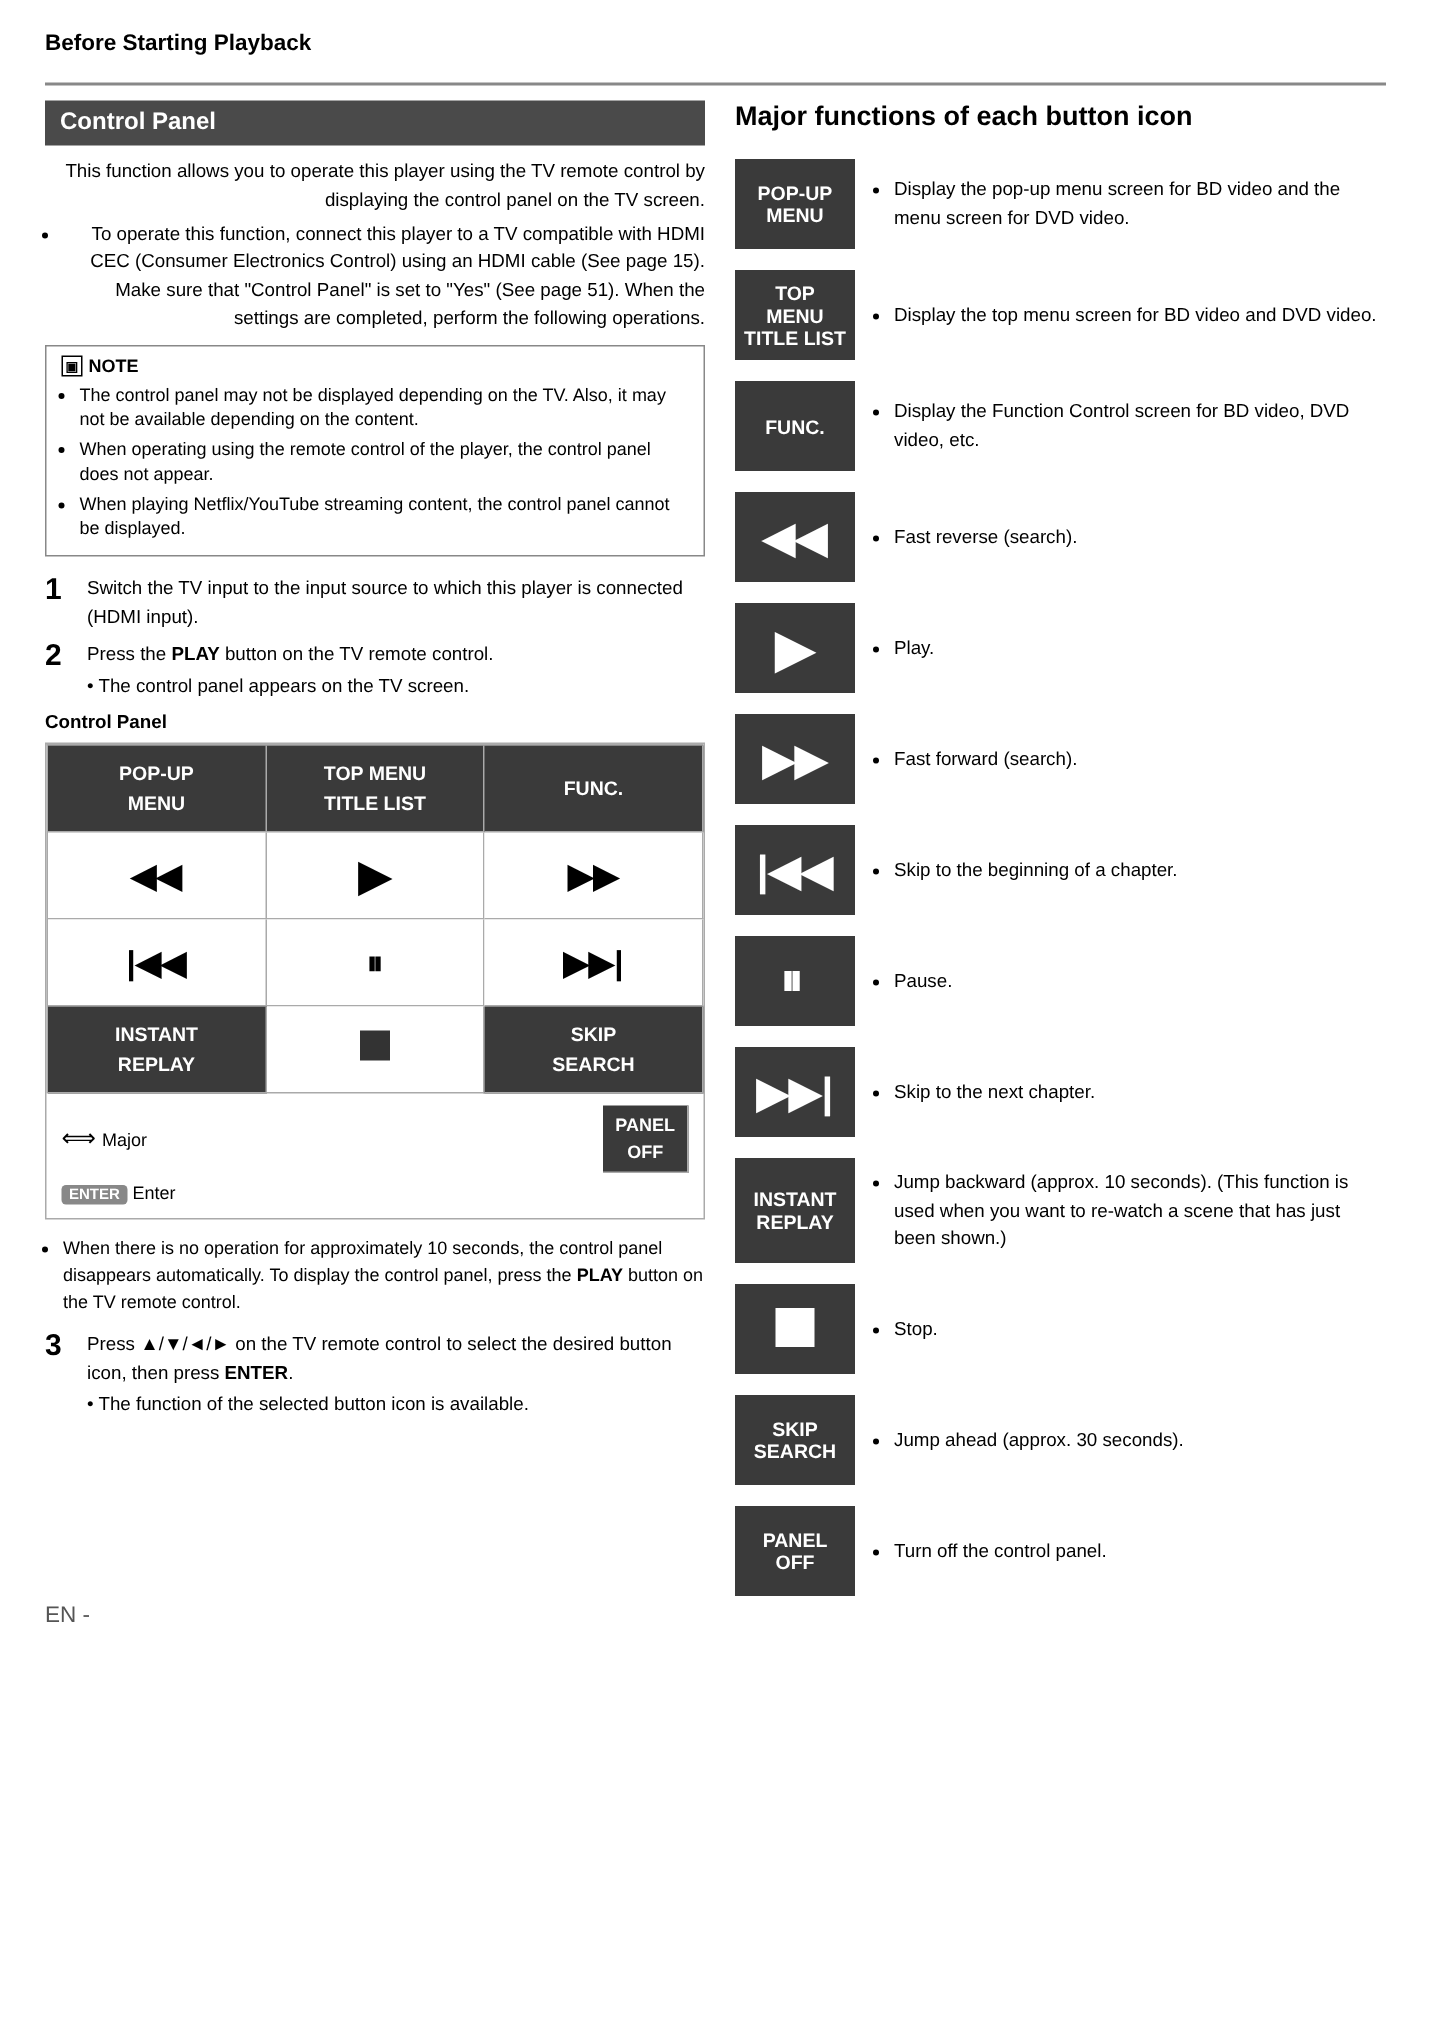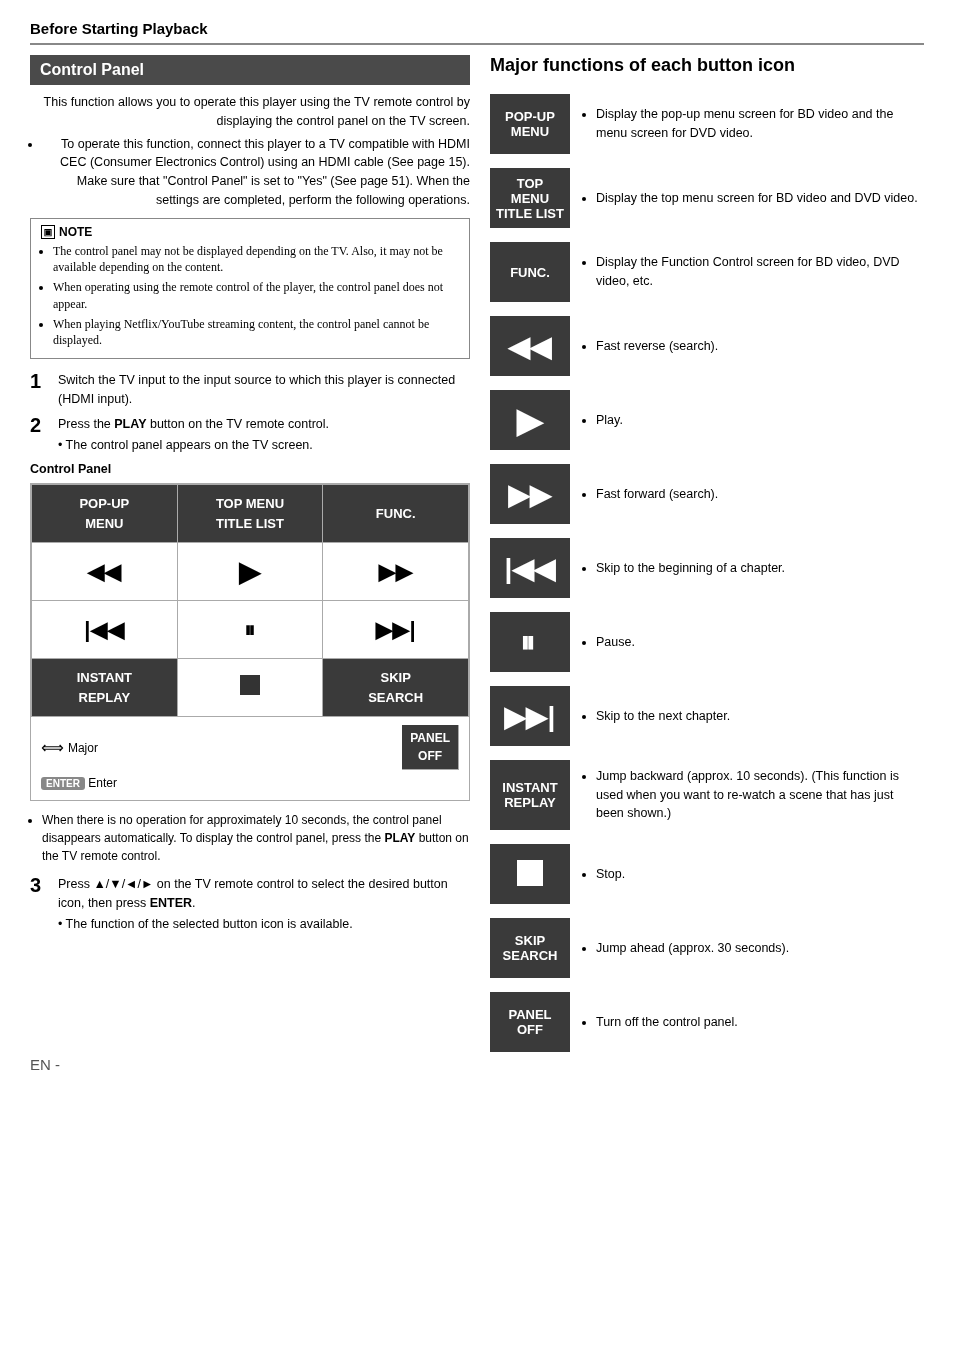--- a/index.html
+++ b/index.html
@@ -9,21 +9,21 @@
       background: #fff;
       color: #000;
       width: 954px;
       min-height: 1354px;
       padding: 20px 30px;
     }
     .page-title {
       font-size: 15px;
       font-weight: bold;
       border-bottom: 2px solid #888;
-      padding-bottom: 6px;
+      padding-bottom: 18px;
       margin-bottom: 10px;
     }
     .two-col {
       display: flex;
       gap: 20px;
     }
     .left-col {
       width: 440px;
       flex-shrink: 0;
     }
@@ -74,21 +74,20 @@
       align-items: center;
       justify-content: center;
       font-size: 9px;
     }
     .note-box ul {
       margin-left: 12px;
     }
     .note-box li {
       margin-bottom: 3px;
       line-height: 1.4;
-      font-family: Liberation Serif, serif;
     }
     
     .steps {
       font-size: 12.5px;
       line-height: 1.5;
       margin-bottom: 10px;
     }
     .step {
       display: flex;
       gap: 8px;

